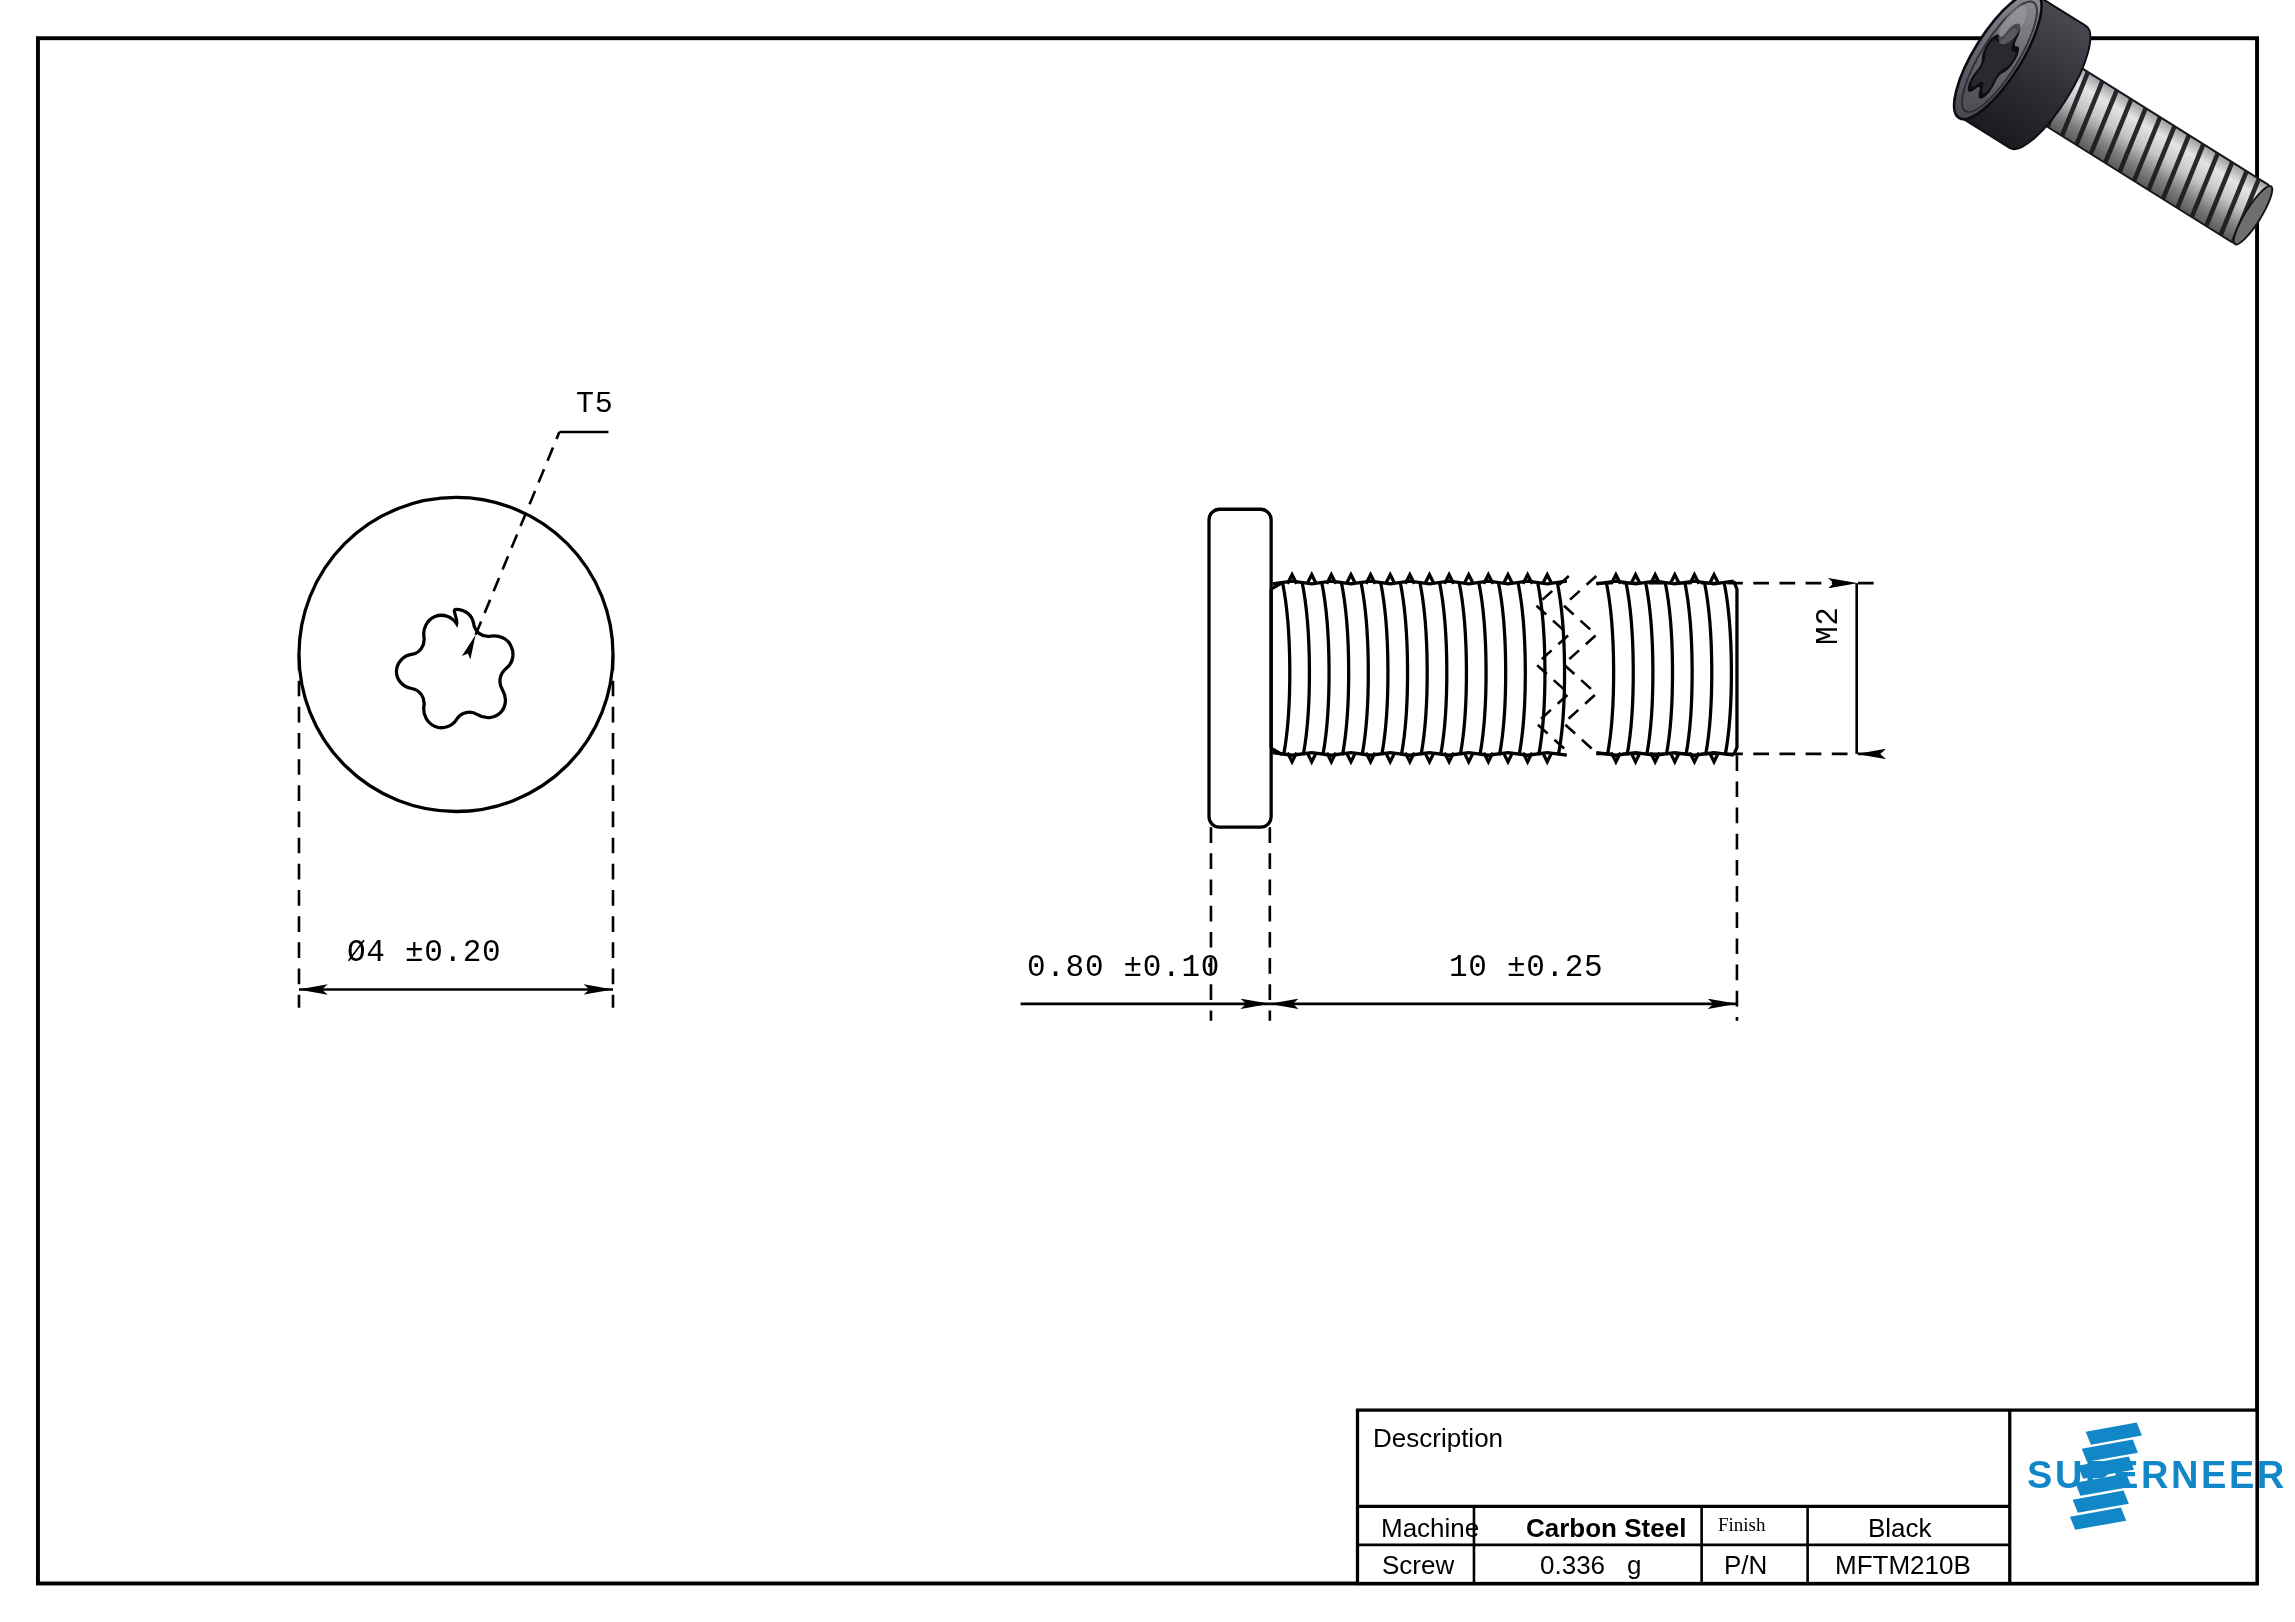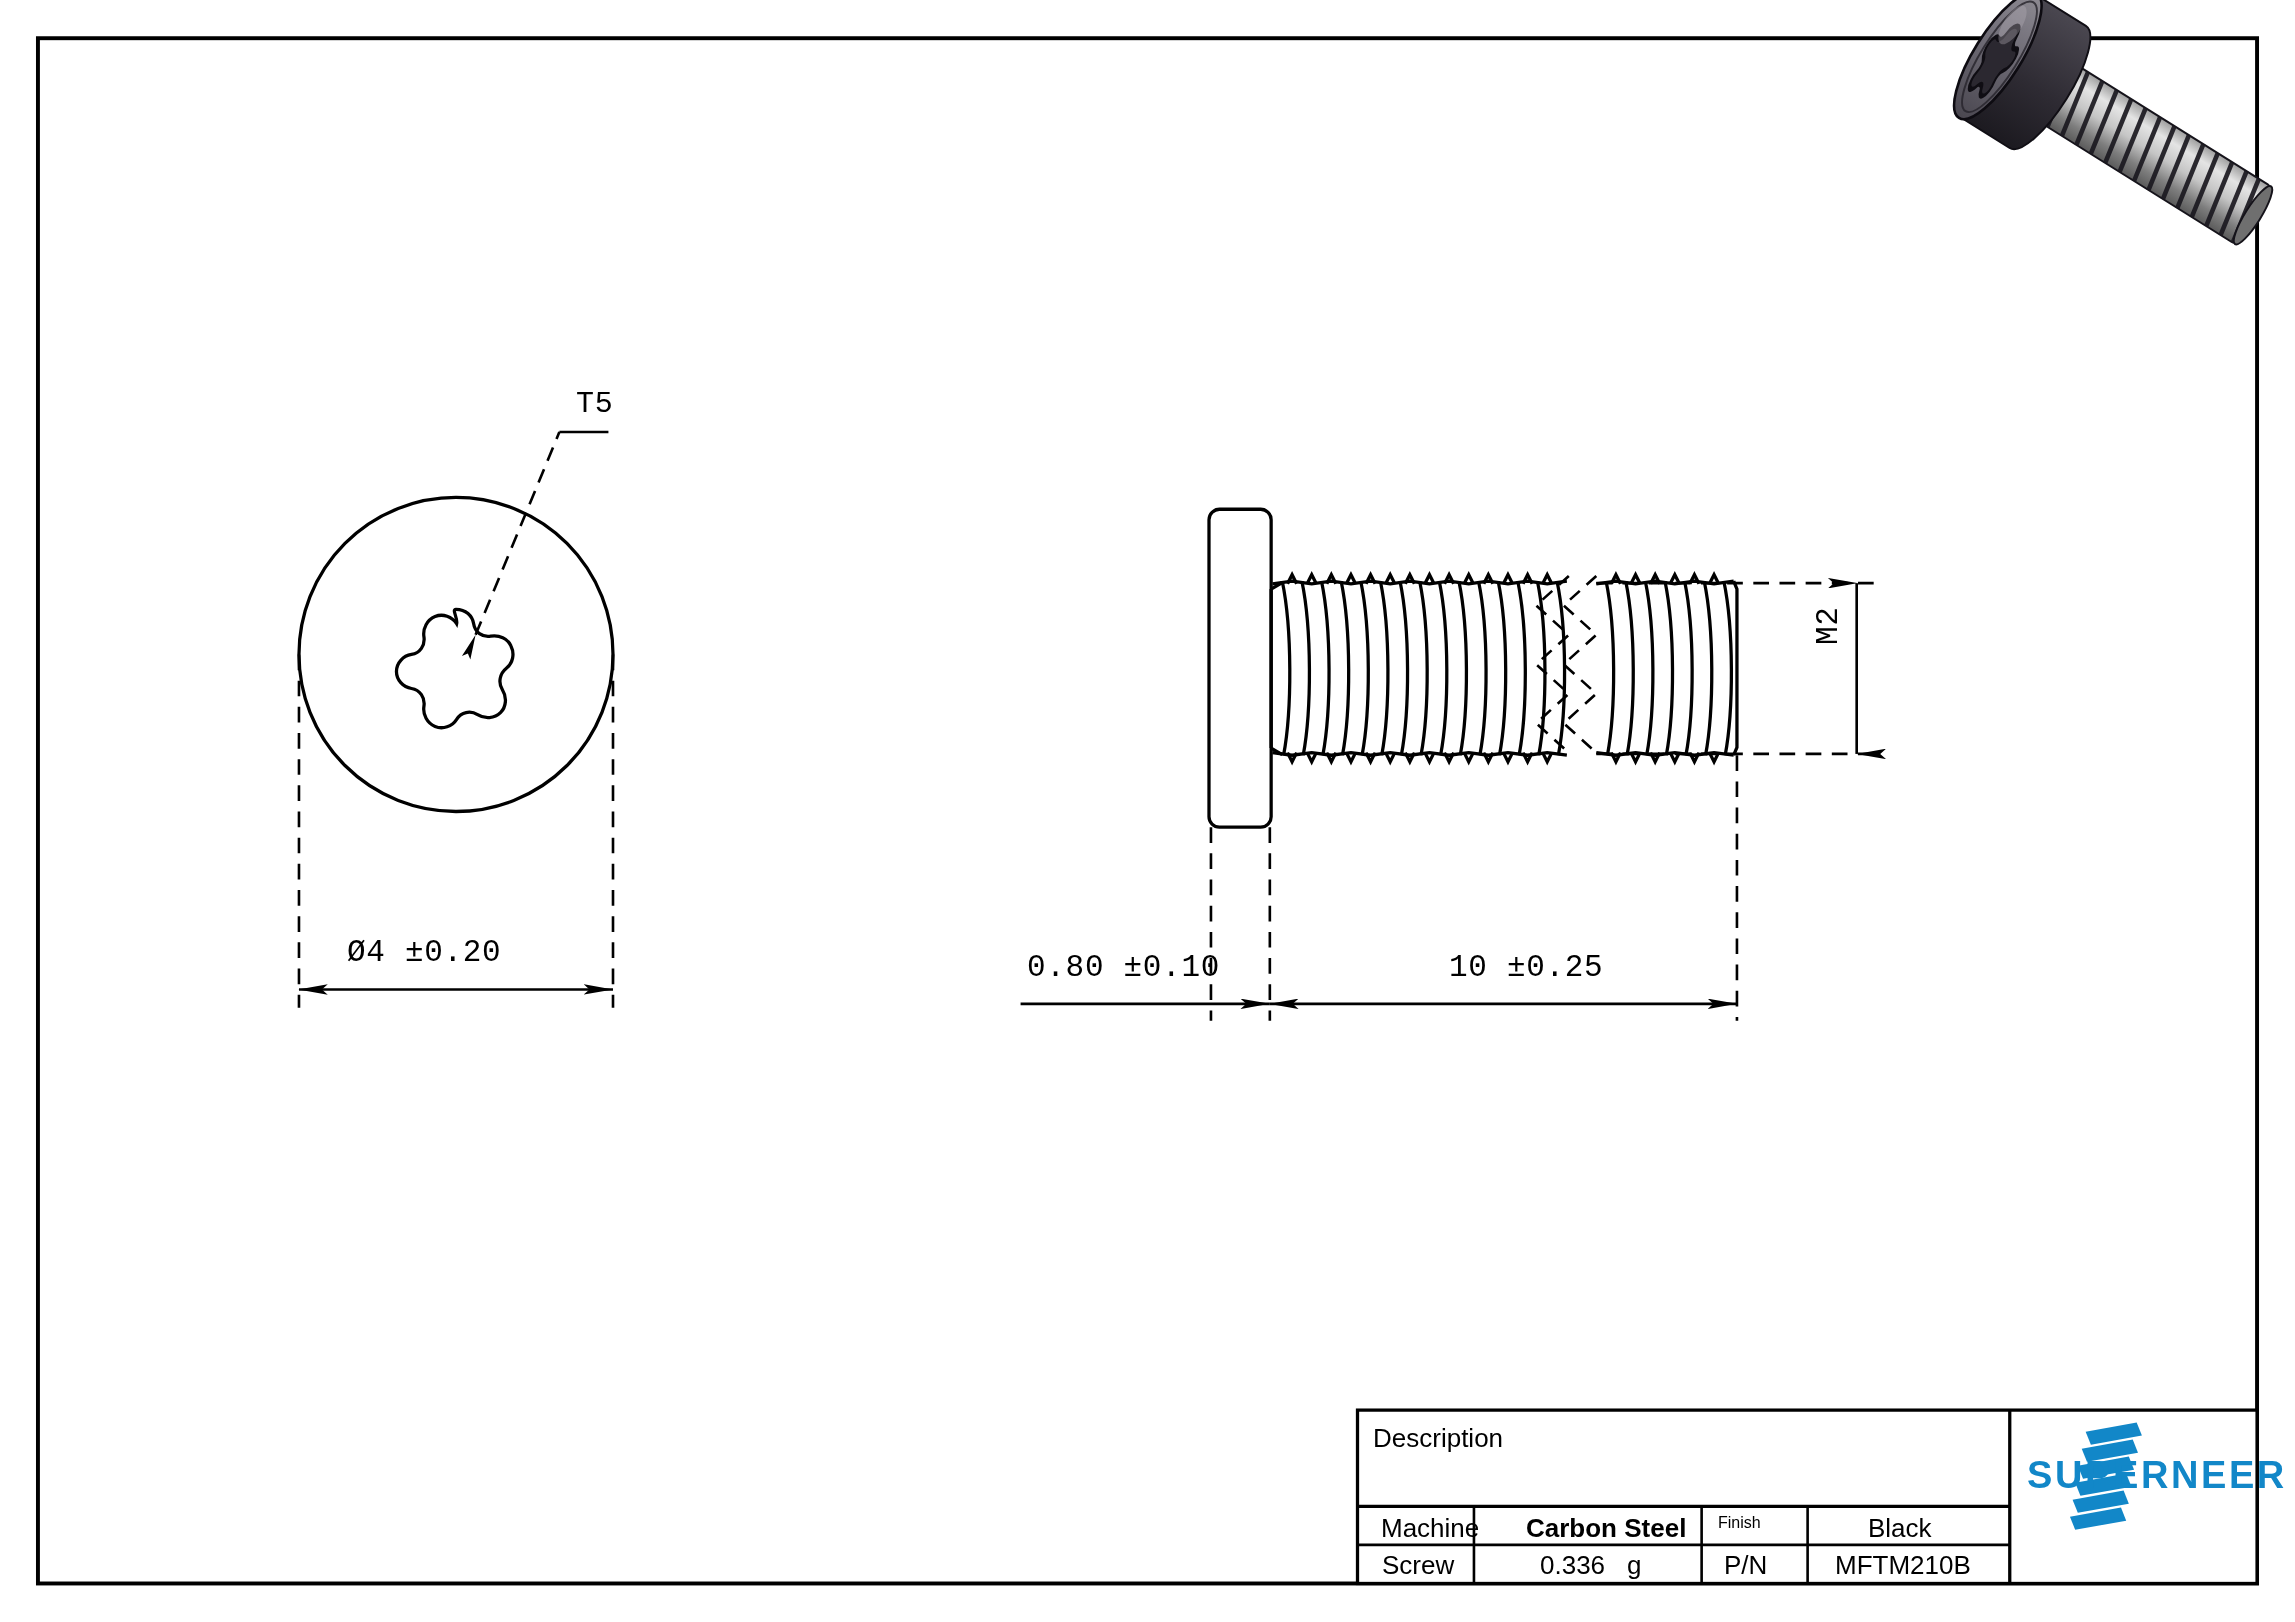--- a/index.html
+++ b/index.html
@@ -328,21 +328,21 @@
 
   <div class="dim-text" style="left:1449px; top:952px; font-size:31px;text-align:center;">10  ±0.25</div>
 
   <div class="dim-text" style="left:1813px; top:645px; font-size:31px; transform:rotate(-90deg); transform-origin:left top;">M2</div>
 
   <div class="tb-text" style="left:1373px; top:1425px; font-size:26px;">Description</div>
 
 
   <div class="tb-text" style="left:1381px; top:1515px; font-size:26px;">Machine</div>
   <div class="tb-text" style="left:1526px; top:1515px; font-size:26px;font-weight:bold;">Carbon Steel</div>
-  <div class="tb-text" style="left:1718px; top:1515px; font-size:16px;">Finish</div>
+  <div class="tb-text" style="left:1718px; top:1515px; font-size:19px;font-family:Liberation Serif, serif;">Finish</div>
   <div class="tb-text" style="left:1868px; top:1515px; font-size:26px;">Black</div>
 
   <div class="tb-text" style="left:1382px; top:1552px; font-size:26px;">Screw</div>
   <div class="tb-text" style="left:1540px; top:1552px; font-size:26px;">0.336</div>
   <div class="tb-text" style="left:1627px; top:1552px; font-size:26px;">g</div>
   <div class="tb-text" style="left:1724px; top:1552px; font-size:26px;">P/N</div>
   <div class="tb-text" style="left:1835px; top:1552px; font-size:26px;">MFTM210B</div>
 
   <div class="logo-word" style="left:2027px; top:1456px; font-size:38px; color:#1287c8;">SUPERNEER</div>
 

